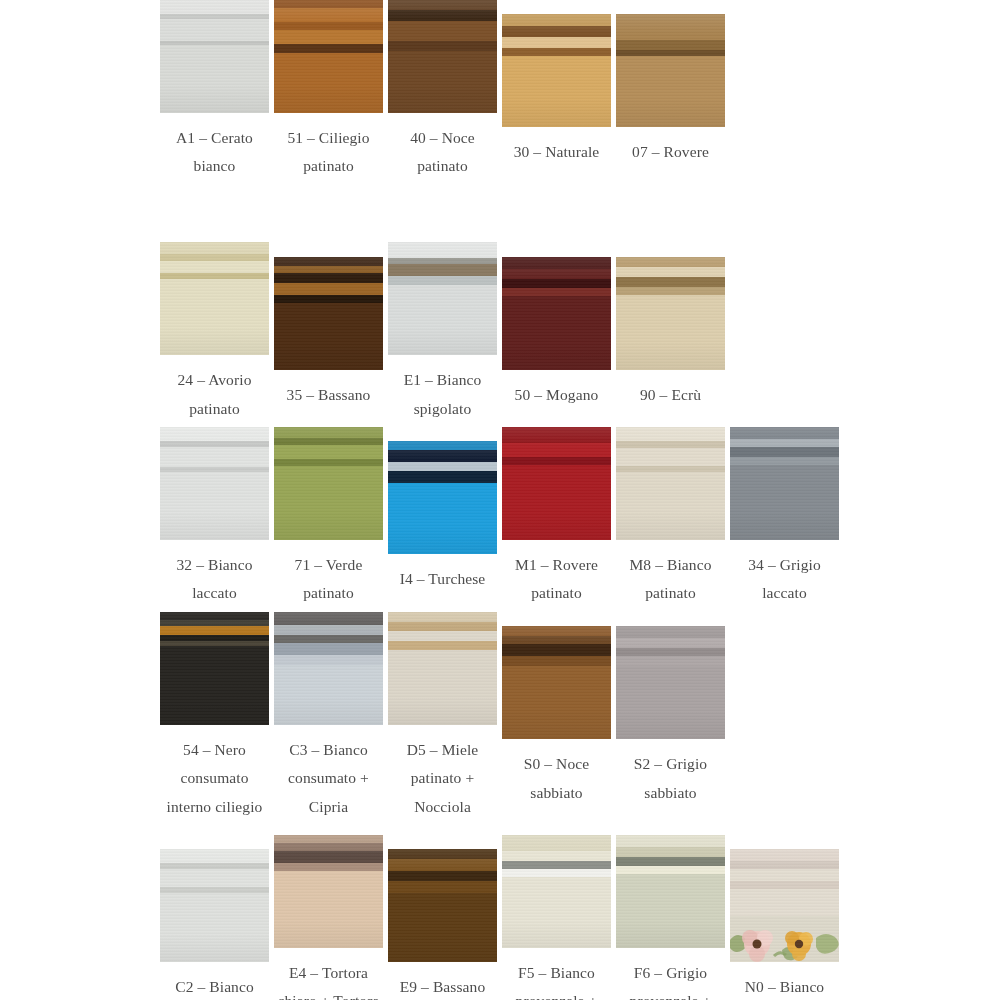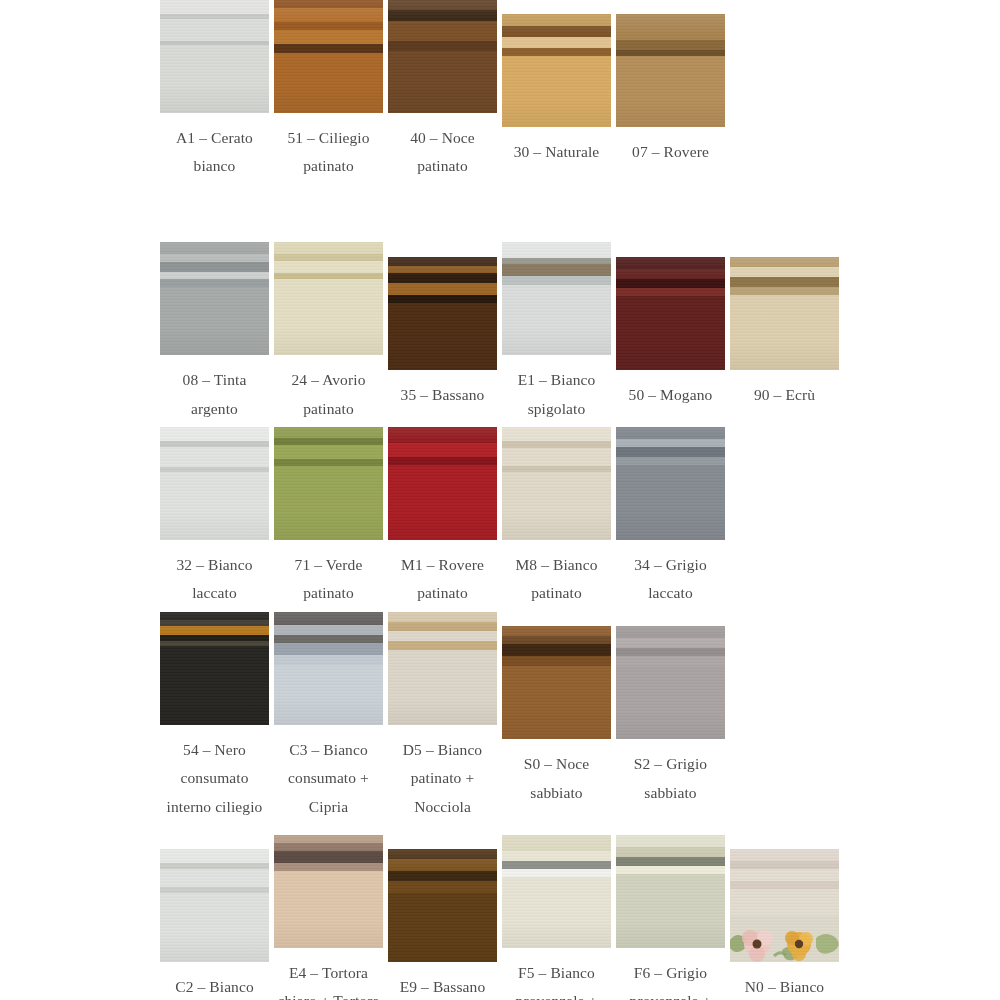--- a/index.html
+++ b/index.html
@@ -134,32 +134,20 @@
           <div style="position: absolute; left: 0px; width: 100%; top: 26px; height: 10px; background: linear-gradient(rgb(138, 104, 57), rgb(138, 104, 57)); opacity: 1;"></div>
           <div style="position: absolute; left: 0px; width: 100%; top: 36px; height: 6px; background: linear-gradient(rgb(109, 79, 42), rgb(109, 79, 42)); opacity: 1;"></div>
           <div style="position: absolute; left: 0px; width: 100%; top: 42px; height: 71px; background: linear-gradient(rgb(181, 142, 89), rgb(181, 142, 89)); opacity: 1;"></div>
           <div style="position: absolute; inset: 0px; background: linear-gradient(rgba(255, 255, 255, 0.1), rgba(255, 255, 255, 0) 18%, rgba(0, 0, 0, 0) 75%, rgba(0, 0, 0, 0.05));"></div>
         </div>
         <div class="caption">07 – Rovere</div>
       </div>
     </div>
     <div class="finish-row row-gap-2">
       <div class="finish-cell">
-        <div class="swatch" style="background-color: rgb(163, 167, 166);">
-          <div style="position: absolute; left: 0px; width: 100%; top: 0px; height: 12px; background: linear-gradient(rgb(159, 163, 162), rgb(159, 163, 162)); opacity: 1;"></div>
-          <div style="position: absolute; left: 0px; width: 100%; top: 12px; height: 8px; background: linear-gradient(rgb(184, 188, 187), rgb(184, 188, 187)); opacity: 1;"></div>
-          <div style="position: absolute; left: 0px; width: 100%; top: 20px; height: 10px; background: linear-gradient(rgb(143, 148, 148), rgb(143, 148, 148)); opacity: 1;"></div>
-          <div style="position: absolute; left: 0px; width: 100%; top: 30px; height: 7px; background: linear-gradient(rgb(205, 209, 208), rgb(205, 209, 208)); opacity: 1;"></div>
-          <div style="position: absolute; left: 0px; width: 100%; top: 37px; height: 8px; background: linear-gradient(rgb(154, 160, 159), rgb(154, 160, 159)); opacity: 1;"></div>
-          <div style="position: absolute; left: 0px; width: 100%; top: 45px; height: 68px; background: linear-gradient(rgb(166, 170, 169), rgb(166, 170, 169)); opacity: 1;"></div>
-          <div style="position: absolute; inset: 0px; background: linear-gradient(rgba(255, 255, 255, 0.1), rgba(255, 255, 255, 0) 18%, rgba(0, 0, 0, 0) 75%, rgba(0, 0, 0, 0.05));"></div>
-        </div>
-        <div class="caption">08 – Tinta argento</div>
-      </div>
-      <div class="finish-cell">
         <div class="swatch" style="background-color: rgb(226, 221, 192);">
           <div style="position: absolute; left: 0px; width: 100%; top: 0px; height: 12px; background: linear-gradient(rgb(221, 214, 180), rgb(221, 214, 180)); opacity: 1;"></div>
           <div style="position: absolute; left: 0px; width: 100%; top: 12px; height: 7px; background: linear-gradient(rgb(207, 197, 154), rgb(207, 197, 154)); opacity: 1;"></div>
           <div style="position: absolute; left: 0px; width: 100%; top: 19px; height: 12px; background: linear-gradient(rgb(230, 225, 197), rgb(230, 225, 197)); opacity: 1;"></div>
           <div style="position: absolute; left: 0px; width: 100%; top: 31px; height: 6px; background: linear-gradient(rgb(201, 190, 142), rgb(201, 190, 142)); opacity: 1;"></div>
           <div style="position: absolute; left: 0px; width: 100%; top: 37px; height: 76px; background: linear-gradient(rgb(228, 223, 195), rgb(228, 223, 195)); opacity: 1;"></div>
           <div style="position: absolute; inset: 0px; background: linear-gradient(rgba(255, 255, 255, 0.1), rgba(255, 255, 255, 0) 18%, rgba(0, 0, 0, 0) 75%, rgba(0, 0, 0, 0.05));"></div>
         </div>
         <div class="caption">24 – Avorio patinato</div>
       </div>
@@ -226,20 +214,31 @@
           <div style="position: absolute; left: 0px; width: 100%; top: 0px; height: 11px; background: linear-gradient(rgb(140, 154, 75), rgb(140, 154, 75)); opacity: 1;"></div>
           <div style="position: absolute; left: 0px; width: 100%; top: 11px; height: 7px; background: linear-gradient(rgb(110, 123, 53), rgb(110, 123, 53)); opacity: 1;"></div>
           <div style="position: absolute; left: 0px; width: 100%; top: 18px; height: 14px; background: linear-gradient(rgb(154, 168, 87), rgb(154, 168, 87)); opacity: 1;"></div>
           <div style="position: absolute; left: 0px; width: 100%; top: 32px; height: 7px; background: linear-gradient(rgb(119, 133, 61), rgb(119, 133, 61)); opacity: 1;"></div>
           <div style="position: absolute; left: 0px; width: 100%; top: 39px; height: 74px; background: linear-gradient(rgb(152, 166, 86), rgb(152, 166, 86)); opacity: 1;"></div>
           <div style="position: absolute; inset: 0px; background: linear-gradient(rgba(255, 255, 255, 0.1), rgba(255, 255, 255, 0) 18%, rgba(0, 0, 0, 0) 75%, rgba(0, 0, 0, 0.05));"></div>
         </div>
         <div class="caption">71 – Verde patinato</div>
       </div>
       <div class="finish-cell">
+        <div class="swatch" style="background-color: rgb(27, 154, 216);">
+          <div style="position: absolute; left: 0px; width: 100%; top: 0px; height: 9px; background: linear-gradient(rgb(21, 131, 189), rgb(21, 131, 189)); opacity: 1;"></div>
+          <div style="position: absolute; left: 0px; width: 100%; top: 9px; height: 12px; background: linear-gradient(rgb(16, 28, 50), rgb(16, 28, 50)); opacity: 1;"></div>
+          <div style="position: absolute; left: 0px; width: 100%; top: 21px; height: 9px; background: linear-gradient(rgb(185, 198, 207), rgb(185, 198, 207)); opacity: 1;"></div>
+          <div style="position: absolute; left: 0px; width: 100%; top: 30px; height: 12px; background: linear-gradient(rgb(14, 35, 56), rgb(14, 35, 56)); opacity: 1;"></div>
+          <div style="position: absolute; left: 0px; width: 100%; top: 42px; height: 71px; background: linear-gradient(rgb(29, 159, 221), rgb(29, 159, 221)); opacity: 1;"></div>
+          <div style="position: absolute; inset: 0px; background: linear-gradient(rgba(255, 255, 255, 0.1), rgba(255, 255, 255, 0) 18%, rgba(0, 0, 0, 0) 75%, rgba(0, 0, 0, 0.05));"></div>
+        </div>
+        <div class="caption">I4 – Turchese</div>
+      </div>
+      <div class="finish-cell">
         <div class="swatch" style="background-color: rgb(168, 27, 33);">
           <div style="position: absolute; left: 0px; width: 100%; top: 0px; height: 16px; background: linear-gradient(rgb(143, 19, 24), rgb(143, 19, 24)); opacity: 1;"></div>
           <div style="position: absolute; left: 0px; width: 100%; top: 16px; height: 14px; background: linear-gradient(rgb(176, 32, 38), rgb(176, 32, 38)); opacity: 1;"></div>
           <div style="position: absolute; left: 0px; width: 100%; top: 30px; height: 8px; background: linear-gradient(rgb(134, 18, 26), rgb(134, 18, 26)); opacity: 1;"></div>
           <div style="position: absolute; left: 0px; width: 100%; top: 38px; height: 75px; background: linear-gradient(rgb(169, 28, 34), rgb(169, 28, 34)); opacity: 1;"></div>
           <div style="position: absolute; inset: 0px; background: linear-gradient(rgba(255, 255, 255, 0.1), rgba(255, 255, 255, 0) 18%, rgba(0, 0, 0, 0) 75%, rgba(0, 0, 0, 0.05));"></div>
         </div>
         <div class="caption">M1 – Rovere patinato</div>
       </div>
       <div class="finish-cell">
@@ -292,21 +291,21 @@
       </div>
       <div class="finish-cell">
         <div class="swatch" style="background-color: rgb(217, 210, 196);">
           <div style="position: absolute; left: 0px; width: 100%; top: 0px; height: 10px; background: linear-gradient(rgb(213, 199, 170), rgb(213, 199, 170)); opacity: 1;"></div>
           <div style="position: absolute; left: 0px; width: 100%; top: 10px; height: 9px; background: linear-gradient(rgb(194, 168, 124), rgb(194, 168, 124)); opacity: 1;"></div>
           <div style="position: absolute; left: 0px; width: 100%; top: 19px; height: 10px; background: linear-gradient(rgb(222, 216, 203), rgb(222, 216, 203)); opacity: 1;"></div>
           <div style="position: absolute; left: 0px; width: 100%; top: 29px; height: 9px; background: linear-gradient(rgb(201, 174, 130), rgb(201, 174, 130)); opacity: 1;"></div>
           <div style="position: absolute; left: 0px; width: 100%; top: 38px; height: 75px; background: linear-gradient(rgb(220, 214, 201), rgb(220, 214, 201)); opacity: 1;"></div>
           <div style="position: absolute; inset: 0px; background: linear-gradient(rgba(255, 255, 255, 0.1), rgba(255, 255, 255, 0) 18%, rgba(0, 0, 0, 0) 75%, rgba(0, 0, 0, 0.05));"></div>
         </div>
-        <div class="caption">D5 – Bianco patinato + Nocciola</div>
+        <div class="caption">D5 – Miele patinato + Nocciola</div>
       </div>
       <div class="finish-cell">
         <div class="swatch" style="background-color: rgb(141, 90, 43);">
           <div style="position: absolute; left: 0px; width: 100%; top: 0px; height: 10px; background: linear-gradient(rgb(138, 87, 40), rgb(138, 87, 40)); opacity: 1;"></div>
           <div style="position: absolute; left: 0px; width: 100%; top: 10px; height: 8px; background: linear-gradient(rgb(107, 68, 32), rgb(107, 68, 32)); opacity: 1;"></div>
           <div style="position: absolute; left: 0px; width: 100%; top: 18px; height: 12px; background: linear-gradient(rgb(61, 37, 17), rgb(61, 37, 17)); opacity: 1;"></div>
           <div style="position: absolute; left: 0px; width: 100%; top: 30px; height: 10px; background: linear-gradient(rgb(122, 77, 34), rgb(122, 77, 34)); opacity: 1;"></div>
           <div style="position: absolute; left: 0px; width: 100%; top: 40px; height: 73px; background: linear-gradient(rgb(146, 96, 46), rgb(146, 96, 46)); opacity: 1;"></div>
           <div style="position: absolute; inset: 0px; background: linear-gradient(rgba(255, 255, 255, 0.1), rgba(255, 255, 255, 0) 18%, rgba(0, 0, 0, 0) 75%, rgba(0, 0, 0, 0.05));"></div>
         </div>

